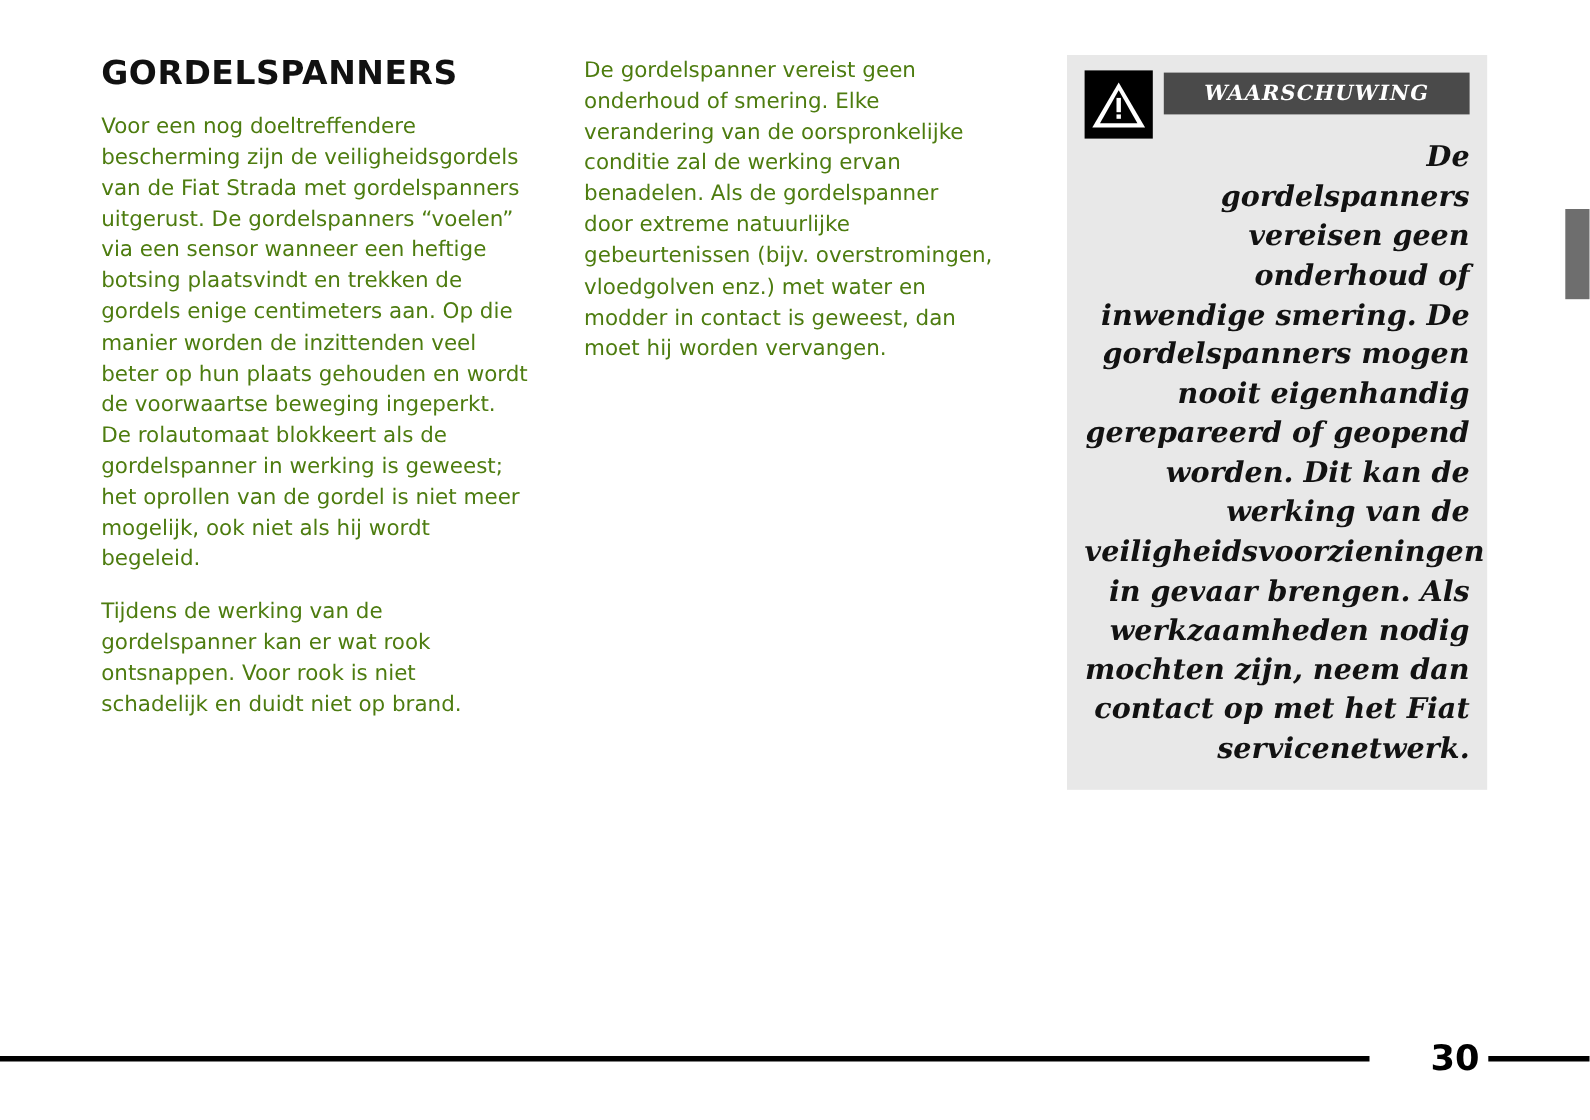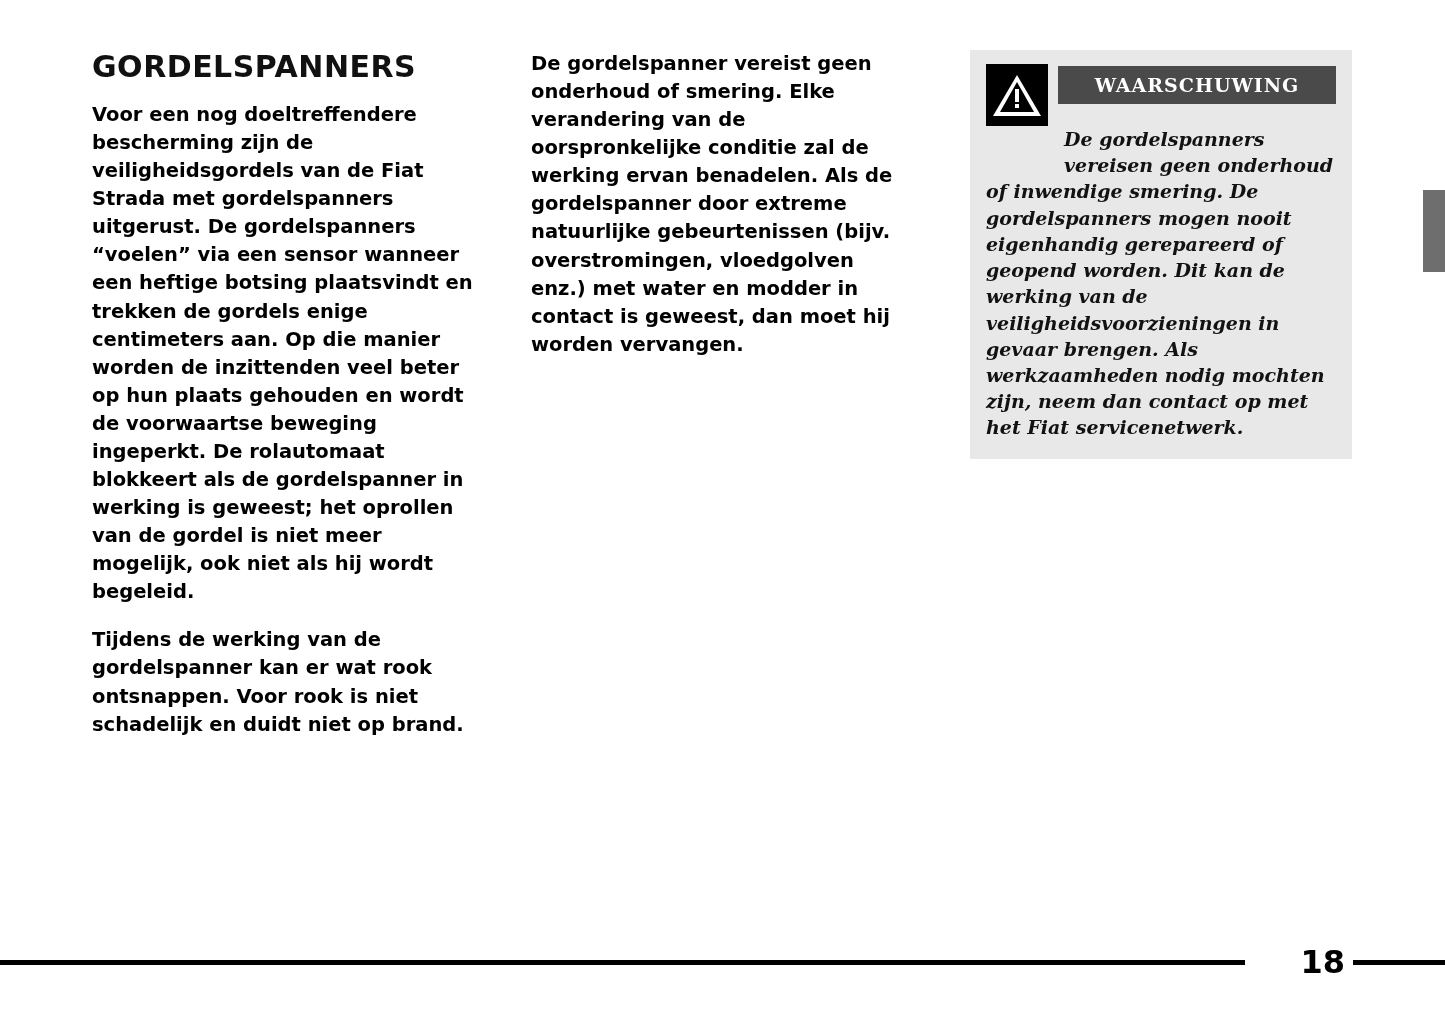--- a/index.html
+++ b/index.html
@@ -39,22 +39,21 @@
     margin: 0 0 18px 0;
     line-height: 1.1;
     color: #111;
   }
 
   p.body {
     font-family: "DejaVu Sans", sans-serif;
     font-size: 19.5px;
     line-height: 1.44;
     margin: 0 0 20px 0;
-    color: #000000;
-    font-weight: bold;
+    color: #4d7c0f;
   }
   p.body:last-child { margin-bottom: 0; }
 
   
   .warning-box {
     position: relative;
     background: #e8e8e8;
     padding: 14px 16px 18px 16px;
     box-sizing: border-box;
     width: 382px;
@@ -73,39 +72,41 @@
     align-items: center;
     justify-content: center;
   }
   .warn-symbol svg { display: block; }
 
   .warn-banner {
     flex: 1 1 auto;
     background: #4a4a4a;
     color: #ffffff;
     font-family: "DejaVu Serif", serif;
+    font-style: italic;
     font-weight: bold;
     font-size: 19px;
     letter-spacing: 1px;
     text-align: center;
     padding: 6px 4px 6px 4px;
     margin-top: 2px;
     height: 26px;
     line-height: 26px;
     box-sizing: content-box;
   }
 
   .warning-text {
     font-family: "DejaVu Serif", serif;
     font-style: italic;
     font-weight: bold;
-    font-size: 19px;
+    font-size: 26px;
     line-height: 1.38;
     color: #121212;
     margin: 0;
+    text-align: right;
   }
   
   .warn-float {
     float: left;
     width: 78px;
     height: 52px;
   }
 
   
   .edge-tab {
@@ -184,17 +185,17 @@
         <span class="warn-float"></span>
         <span>De gordelspanners vereisen geen onderhoud of inwendige smering. De gordelspanners mogen nooit eigenhandig gerepareerd of geopend worden. Dit kan de werking van de veiligheidsvoorzieningen in gevaar brengen. Als werkzaamheden nodig mochten zijn, neem dan contact op met het Fiat servicenetwerk.</span>
       </p>
     </div>
   </div>
 
   <div class="edge-tab"></div>
 
   <div class="footer">
     <div class="rule-left"></div>
-    <div class="page-number">18</div>
+    <div class="page-number">30</div>
     <div class="rule-right"></div>
   </div>
 
 </div>
 
 </body></html>

